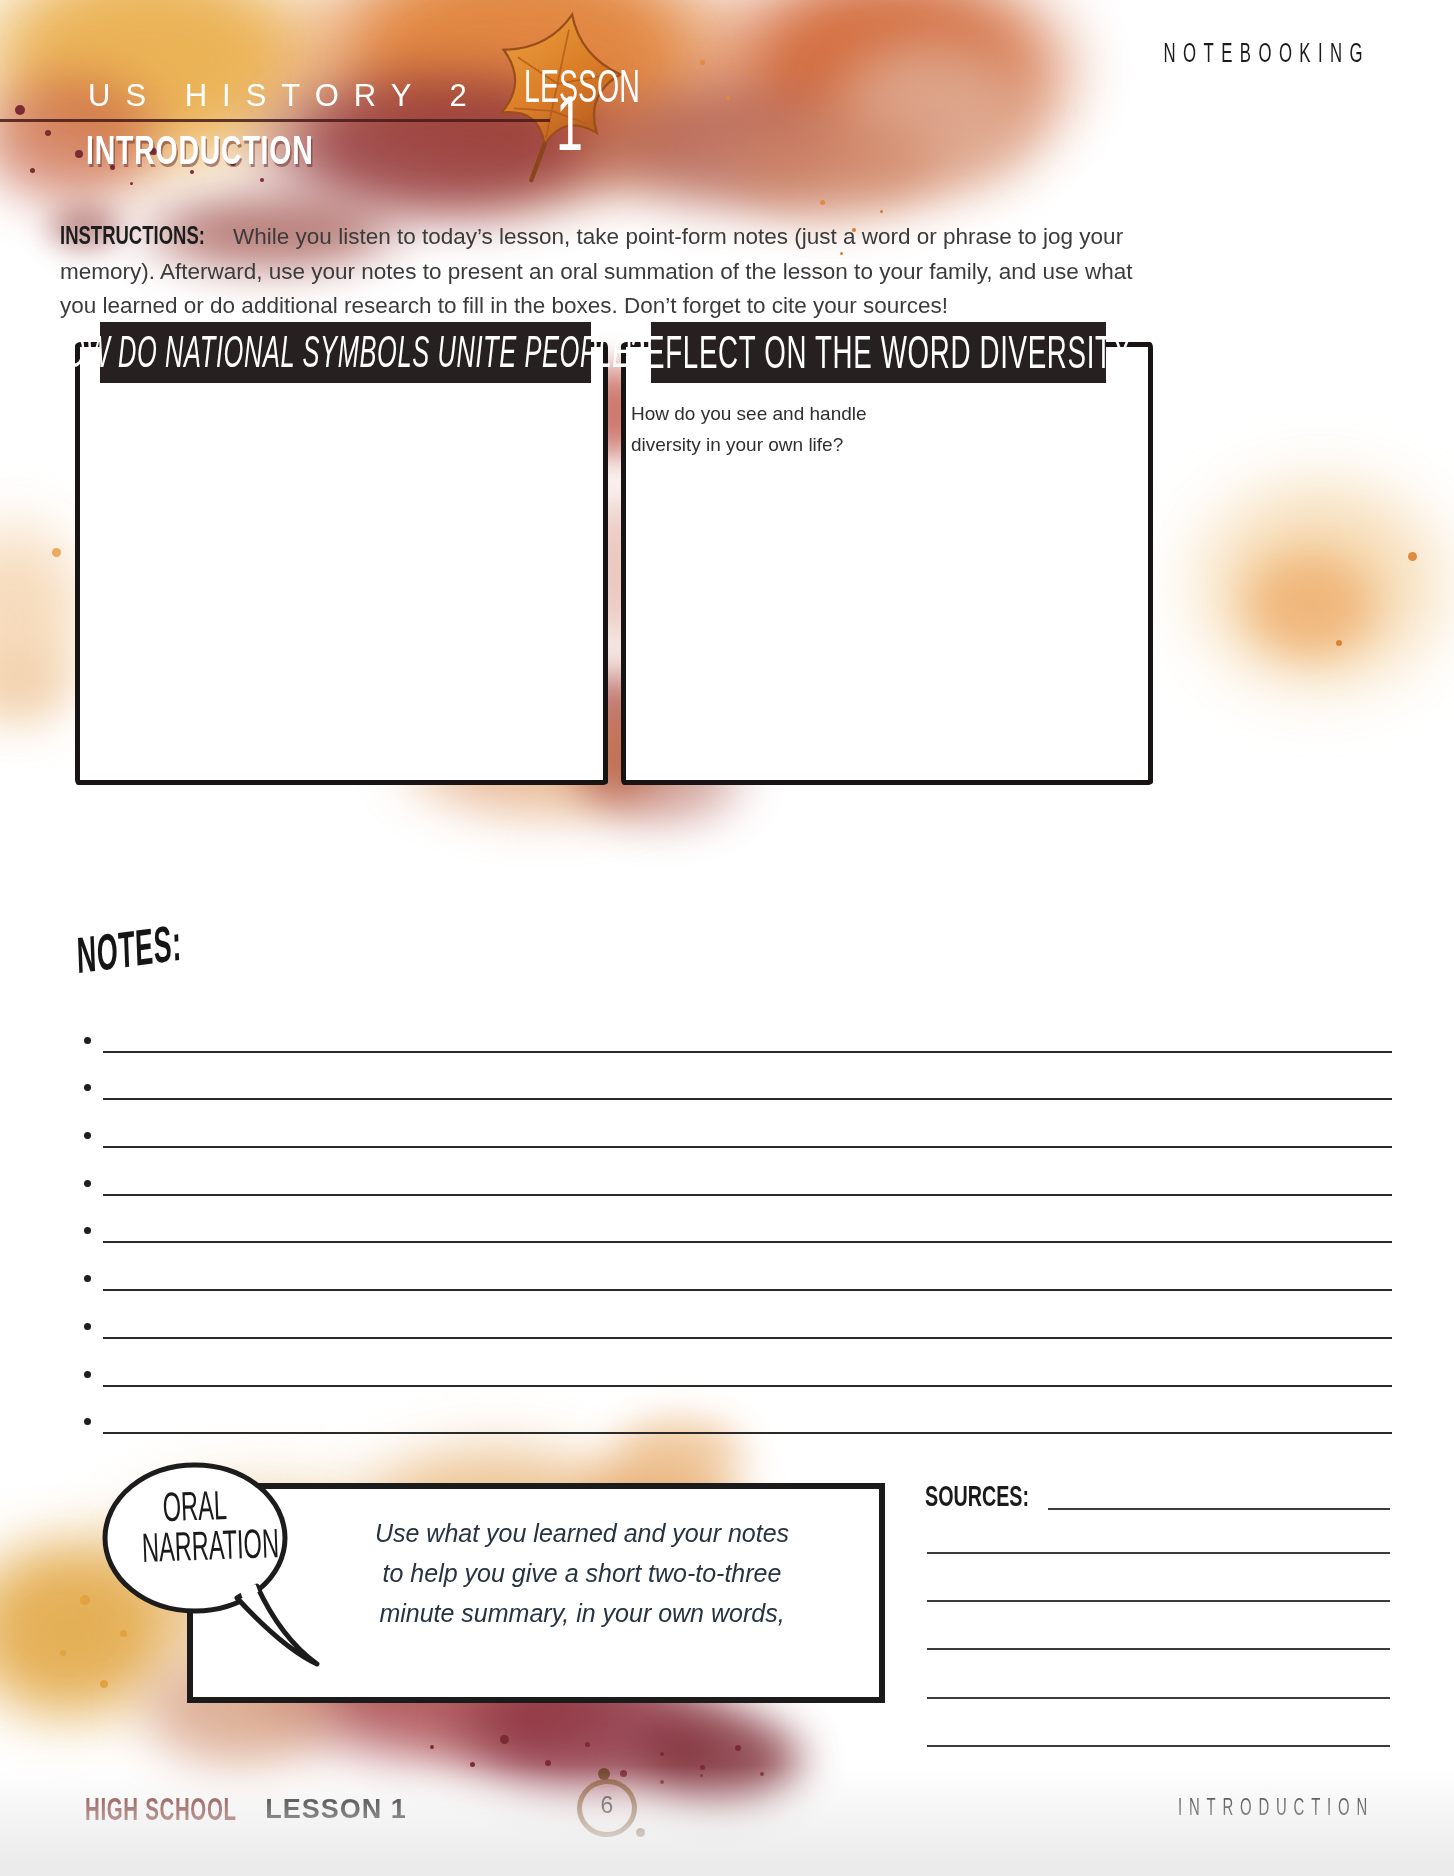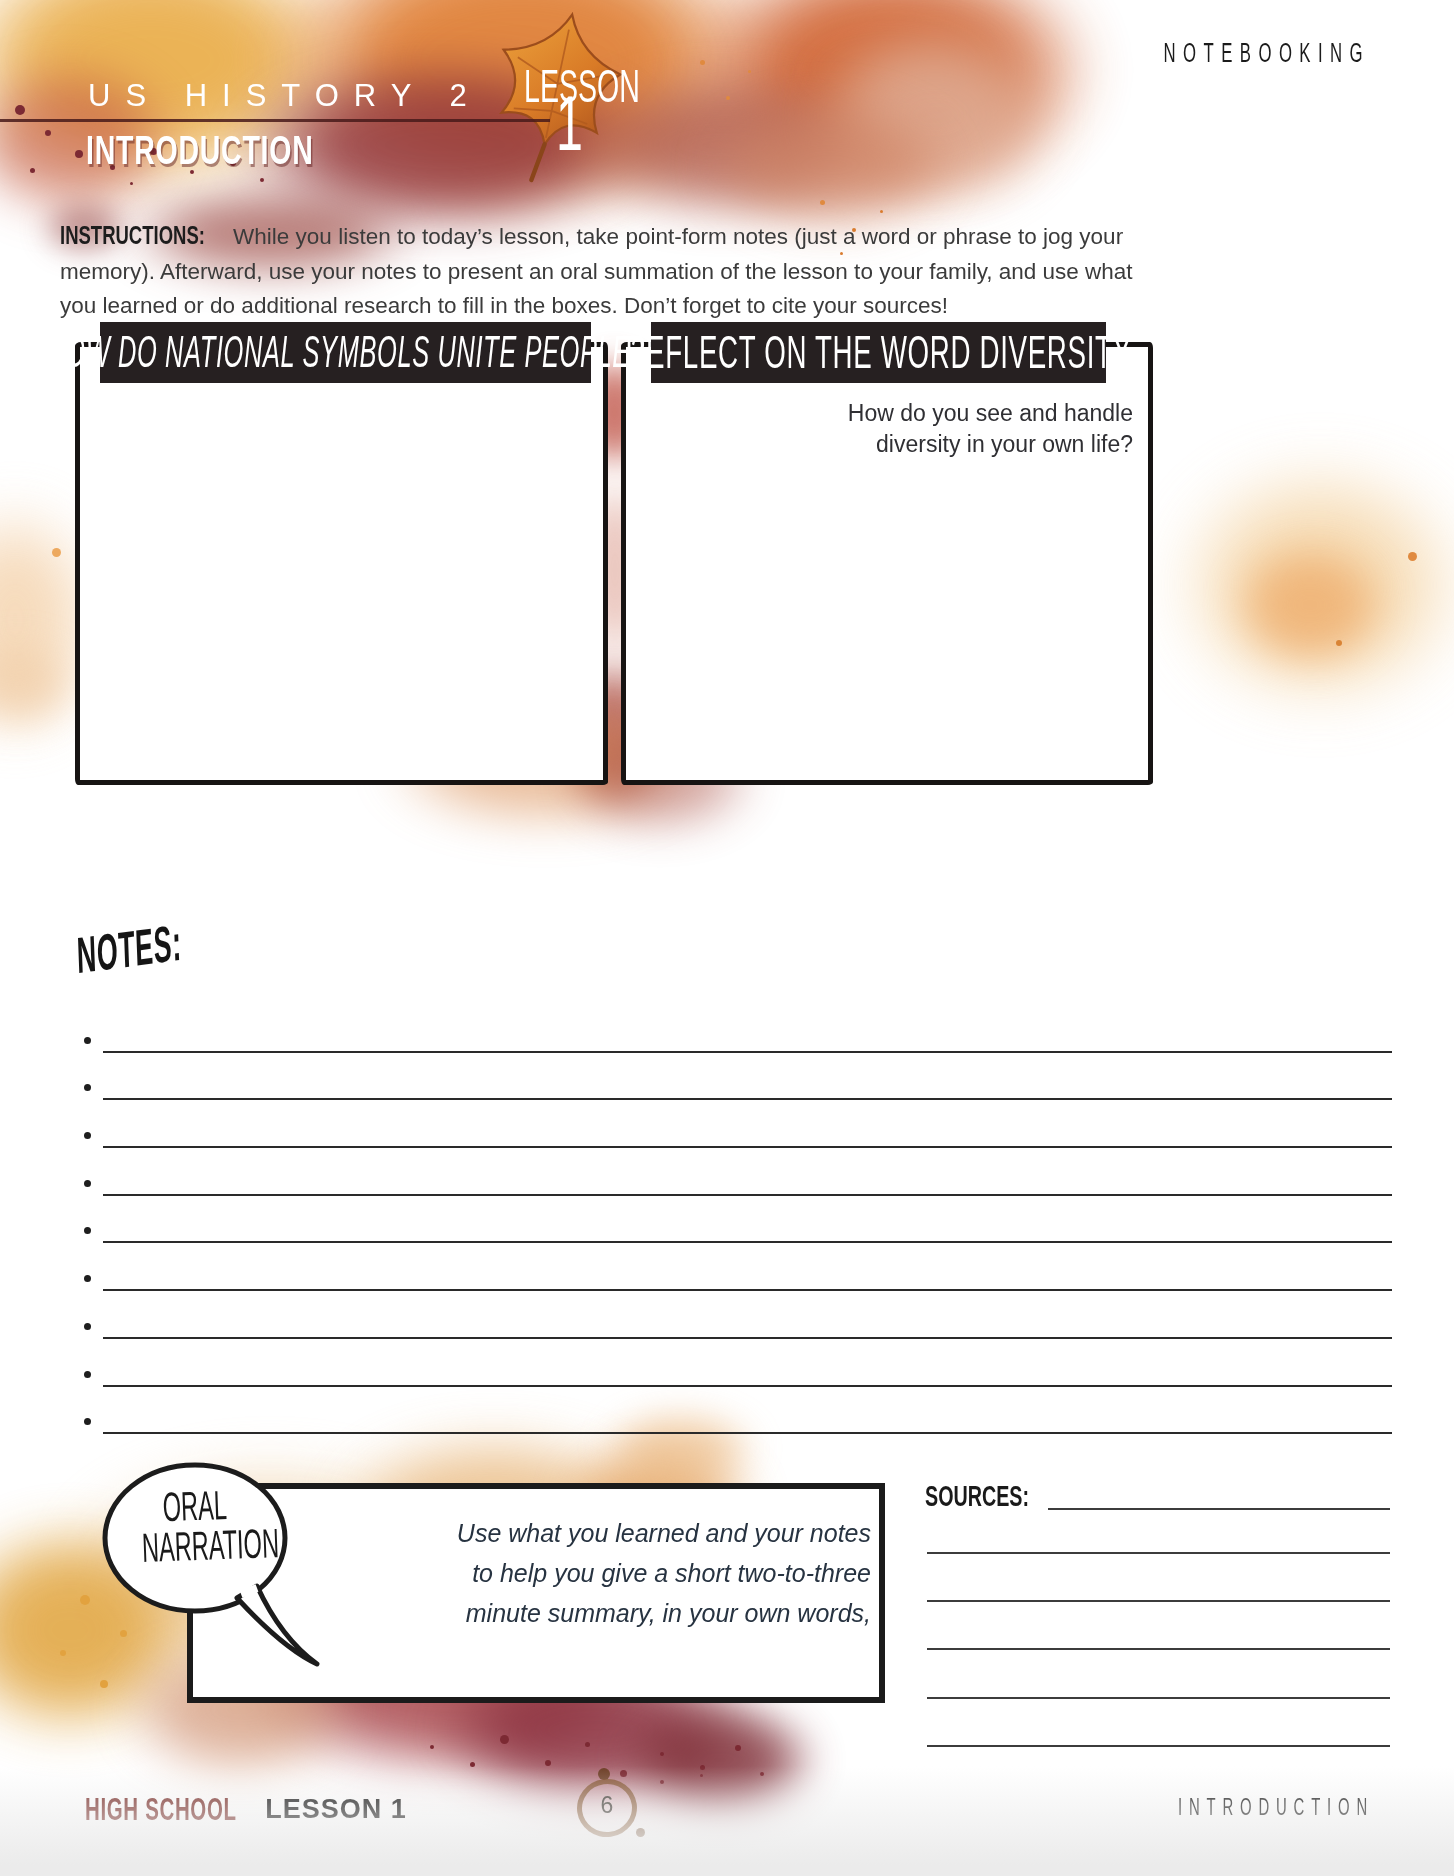--- a/index.html
+++ b/index.html
@@ -57,43 +57,43 @@
     display:flex;align-items:center;justify-content:center;
   }
   .pbar-left{left:100px;width:491px;font-style:italic;}
   .pbar-right{left:651px;width:455px;}
   .pbar-title{
     color:#fff;font-size:41px;font-weight:400;white-space:nowrap;letter-spacing:1px;
     transform:scale(.62,1.1);
   }
   .pbar-right .pbar-title{font-size:42px;transform:scale(.66,1.1);}
   .psub{
-    position:absolute;left:631px;top:398px;width:502px;z-index:3;text-align:right;
-    font-size:23px;line-height:31px;color:#2f2f33;
+    position:absolute;left:631px;top:398px;width:502px;z-index:3;text-align:left;
+    font-size:19px;line-height:31px;color:#2f2f33;
   }
   .psub span{display:block;}
   
   .notes-label{
     position:absolute;left:78px;top:930px;z-index:2;color:#151515;font-size:48px;font-weight:700;
     white-space:nowrap;letter-spacing:1px;transform:scale(.56,1.06) rotate(-4deg);transform-origin:0 100%;
   }
   #note-lines{position:absolute;left:84px;top:1005px;width:1308px;z-index:2;}
   .note-row{position:relative;height:47.7px;}
   .note-bullet{position:absolute;left:0;bottom:9px;width:7px;height:7px;border-radius:50%;background:#1e1e1e;}
   .note-line{position:absolute;left:19px;right:0;bottom:0;border-bottom:2px solid #2a2a2a;}
   
   .oral-box{
     position:absolute;left:187px;top:1483px;width:698px;height:220px;background:#fff;
     border:6px solid #1b1b1b;z-index:2;box-sizing:border-box;
   }
   .oral-text{
     position:absolute;left:290px;right:20px;top:1513px;z-index:3;text-align:center;
     font-style:italic;font-size:25px;line-height:40px;color:#273341;width:578px;left:293px;
   }
-  .oral-text span{display:block;text-align:right;}
+  .oral-text span{display:block;}
   .bubble-svg{position:absolute;left:85px;top:1452px;width:300px;height:250px;z-index:3;}
   .bubble-label{
     position:absolute;left:108px;top:1486px;width:175px;z-index:4;text-align:center;color:#1a1a1a;
     transform:rotate(-2deg);
   }
   .bubble-label span{display:block;font-size:38px;font-weight:400;white-space:nowrap;transform:scale(.62,1.08);line-height:40px;}
   
   .sources-label{
     position:absolute;left:925px;top:1480px;z-index:2;color:#1a1a1a;font-size:29px;font-weight:700;
     white-space:nowrap;transform:scaleX(.68);transform-origin:0 50%;

